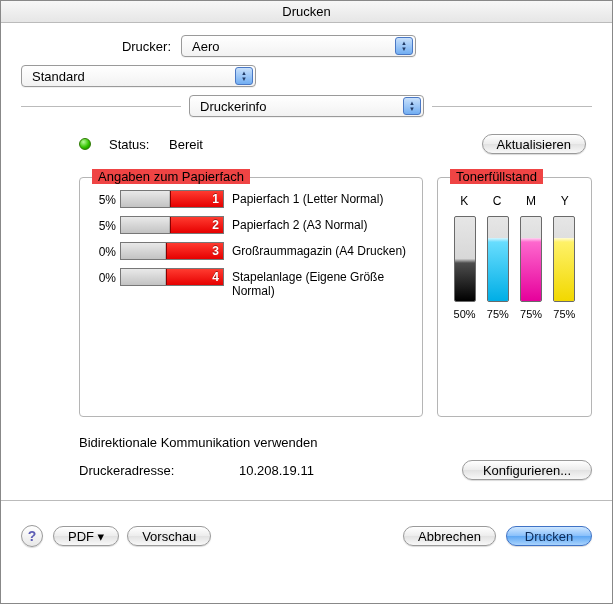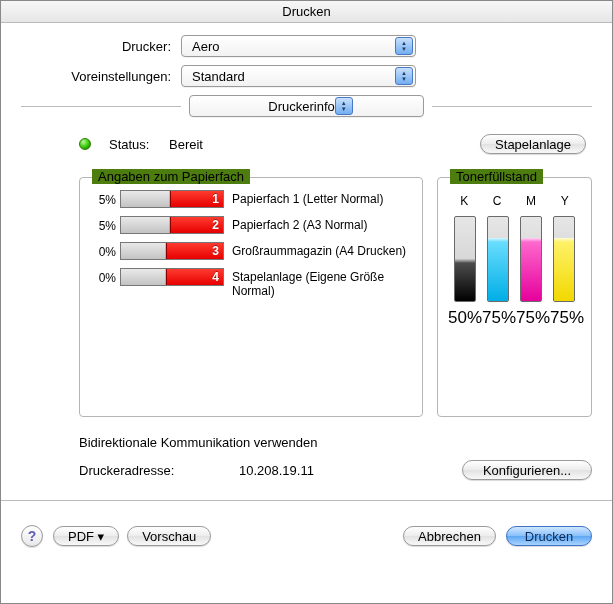--- a/index.html
+++ b/index.html
@@ -38,21 +38,21 @@
   .popup-arrows {
     width: 18px; height: 18px;
     background: linear-gradient(#c8e0fb,#72aef2);
     border: 1px solid #4a78c4;
     border-radius: 3px;
     display: flex; flex-direction: column; align-items: center; justify-content: center;
     font-size: 6px; line-height: 6px; color: #223b66;
   }
   .sep-row { display: flex; align-items: center; margin: 8px 0 12px 0; }
   .sep-row .line { flex: 1; height: 1px; background: #bbb; box-shadow: 0 1px 0 #fff; }
-  .sep-row .popup { margin: 0 8px; justify-content: center; }
+  .sep-row .popup { margin: 0 8px; }
 
   .status-row { display:flex; align-items:center; padding-left: 58px; height:30px; }
   .status-dot {
     width: 12px; height: 12px; border-radius: 6px;
     background: radial-gradient(circle at 35% 30%, #b5f99a 0%, #34c400 55%, #0b7a00 100%);
     border: 1px solid #2c7a00;
     margin-right: 18px;
   }
   .status-label { width: 60px; }
   .status-val { }
@@ -75,21 +75,21 @@
   }
   .group {
     border: 1px solid #b5b5b5;
     border-radius: 4px;
     position: relative;
     padding: 12px 10px 10px 10px;
     background:#fff;
   }
   .group > .legend {
     position:absolute; top:-9px; left:12px;
-    background:#4d7c0f; padding:0 6px; font-size:13px;
+    background:#ef4444; padding:0 6px; font-size:13px;
   }
   .groups { display:flex; gap:14px; margin: 18px 0 0 58px; }
   .trays { flex:1; min-width: 305px; height:240px; }
   .toner { width: 155px; height:240px; }
 
   .tray-row { display:flex; align-items:flex-start; margin-bottom: 8px; font-size:12px;}
   .tray-pct { width: 30px; text-align:right; padding-right:4px; padding-top:3px;}
   .tray-bar {
     width: 104px; height: 18px; border: 1px solid #777;
     background:#fff; position:relative; margin-right:8px;
@@ -112,21 +112,21 @@
 
   .toner-labels { display:flex; justify-content:space-around; font-size:12px; margin-top:4px;}
   .toner-bars { display:flex; justify-content:space-around; align-items:flex-end; height:90px; margin-top:4px;}
   .tcol { width: 22px; height: 86px; border:1px solid #6a6a6a; border-radius:2px; background:linear-gradient(#e6e6e6,#c9c9c9); position:relative; overflow:hidden;}
   .tcol .lvl { position:absolute; bottom:0; left:0; right:0; }
   .tcol .cap { position:absolute; left:0; right:0; height:4px; background: linear-gradient(rgba(255,255,255,.7),rgba(255,255,255,0));}
   .lvl.k { background: linear-gradient(#555,#000); }
   .lvl.c { background: linear-gradient(#6fe0ff,#00aee6); }
   .lvl.m { background: linear-gradient(#ff6fd1,#e6009b); }
   .lvl.y { background: linear-gradient(#fff36f,#f2d800); }
-  .toner-pcts { display:flex; justify-content:space-around; font-size:17px; margin-top:6px;}
+  .toner-pcts { display:flex; justify-content:space-around; font-size:11px; margin-top:6px;}
 
   .bidi { margin: 18px 0 0 58px; font-size:13px; }
   .addr-row { display:flex; margin-top:10px; align-items:center; }
   .addr-row .k { width: 160px; }
   .hr { height:1px; background:#bbb; box-shadow:0 1px 0 #fff; margin: 20px -20px 0 -20px; }
 
   .footer { display:flex; align-items:center; padding: 12px 20px 14px 20px; }
   .help-btn {
     width:22px; height:22px; border-radius:11px;
     border:1px solid #9a9a9a;
@@ -149,21 +149,20 @@
 
   <div class="row">
     <div class="row-label">Drucker:</div>
     <div class="popup">
       <span>Aero</span>
       <span class="popup-arrows">▲<br>▼</span>
     </div>
   </div>
 
   <div class="row">
-    <div class="row-label">Voreinstellungen:</div>
     <div class="popup">
       <span>Standard</span>
       <span class="popup-arrows">▲<br>▼</span>
     </div>
   </div>
 
   <div class="sep-row">
     <div class="line"></div>
     <div class="popup">
       <span>Druckerinfo</span>
@@ -171,21 +170,21 @@
     </div>
     <div class="line"></div>
   </div>
 
   <div class="status-row">
     <div class="status-dot"></div>
     <div class="status-label">Status:</div>
     <div class="status-val">Bereit</div>
     <div style="flex:1"></div>
     <div class="aqua-btn" style="margin-right:6px;">
-      <span>Stapelanlage</span>
+      <span>Aktualisieren</span>
     </div>
   </div>
 
   <div class="groups">
     <div class="group trays">
       <div class="legend">Angaben zum Papierfach</div>
       <div id="tray-list">
           <div class="tray-row">
             <div class="tray-pct">5%</div>
             <div class="tray-bar">

